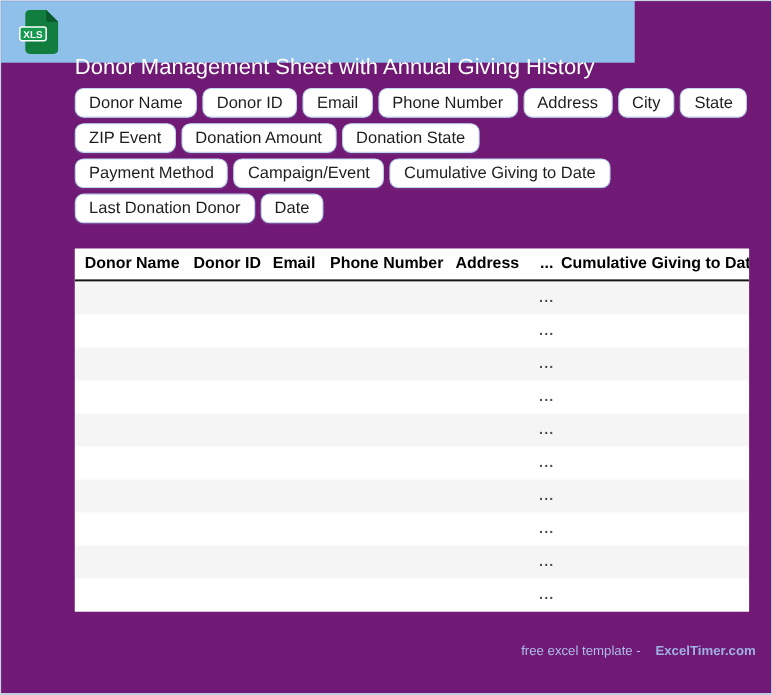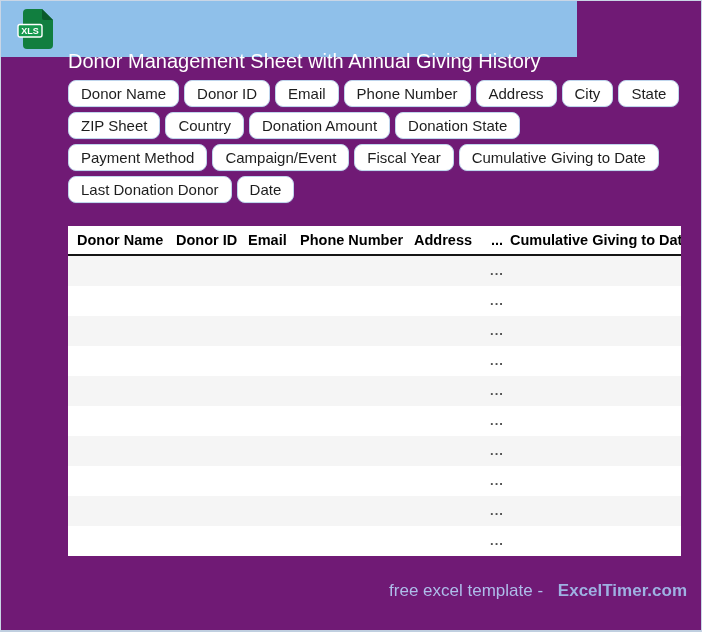--- a/index.html
+++ b/index.html
@@ -105,21 +105,21 @@
     font-size: 13px;
     font-weight: bold;
     letter-spacing: 1px;
     color: #4f4f4f;
   }
   
   .footer {
     position: absolute;
     right: 14px; top: 580px;
     height: 20px; line-height: 20px;
-    font-size: 17px;
+    font-size: 12px;
     white-space: nowrap;
   }
   .footer .tagline { color: #aebdea; font-weight: 400; }
   .footer .brand { color: #9eb1e2; font-weight: bold; margin-left: 10px; }
 </style>
 </head>
 <body>
 
 <div class="page">
 
@@ -137,29 +137,27 @@
     <div class="chip-row">
       <span class="chip">Donor Name</span>
       <span class="chip">Donor ID</span>
       <span class="chip">Email</span>
       <span class="chip">Phone Number</span>
       <span class="chip">Address</span>
       <span class="chip">City</span>
       <span class="chip">State</span>
     </div>
     <div class="chip-row">
-      <span class="chip">ZIP Sheet</span>
-      <span class="chip">Country</span>
+      <span class="chip">ZIP Event</span>
       <span class="chip">Donation Amount</span>
       <span class="chip">Donation State</span>
     </div>
     <div class="chip-row">
       <span class="chip">Payment Method</span>
       <span class="chip">Campaign/Event</span>
-      <span class="chip">Fiscal Year</span>
       <span class="chip">Cumulative Giving to Date</span>
     </div>
     <div class="chip-row">
       <span class="chip">Last Donation Donor</span>
       <span class="chip">Date</span>
     </div>
   </div>
 
   <div class="table">
     <div class="thead">

